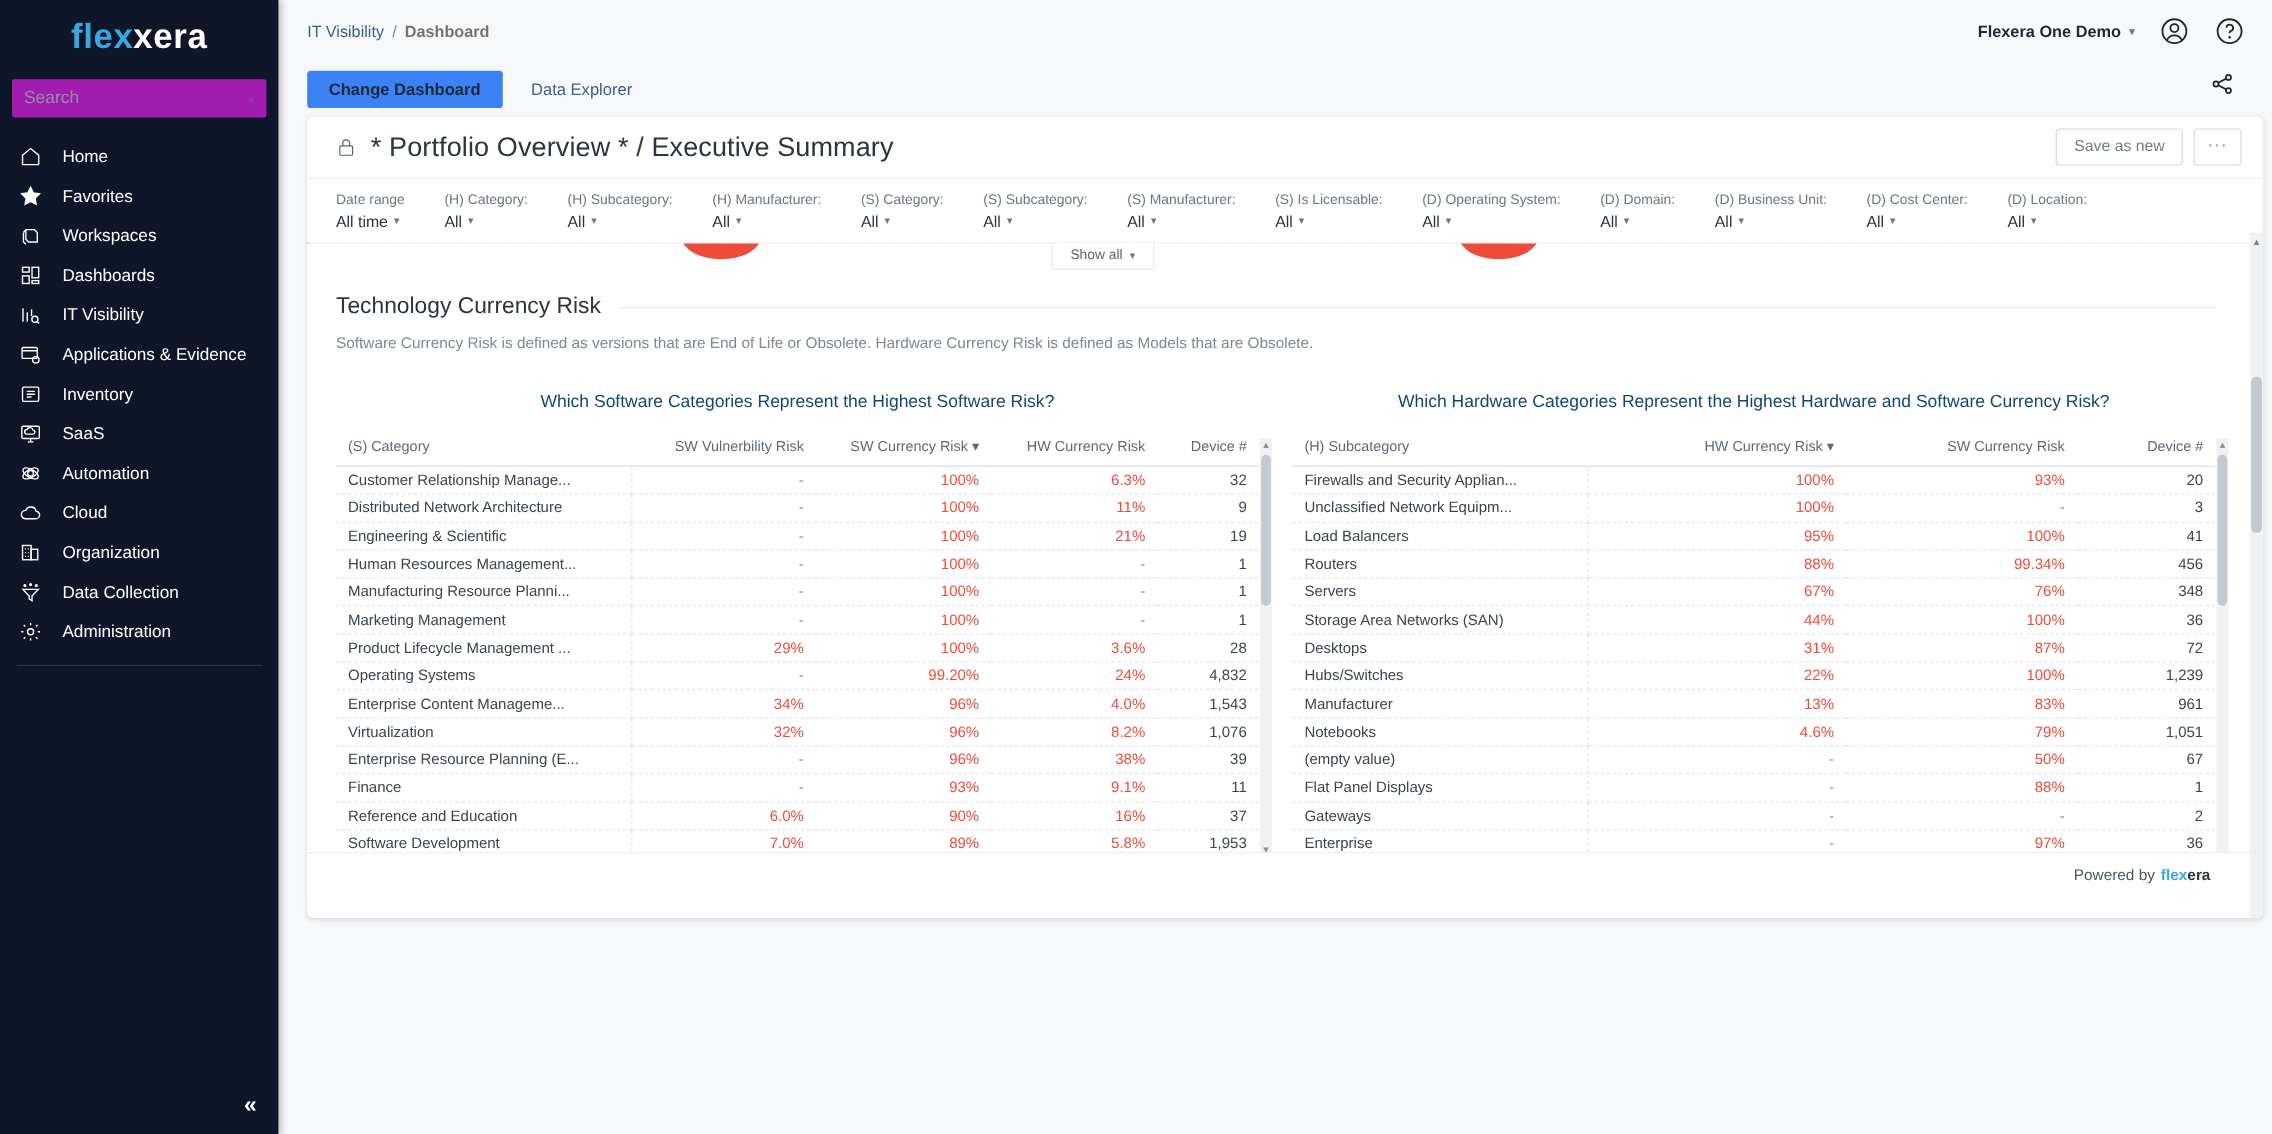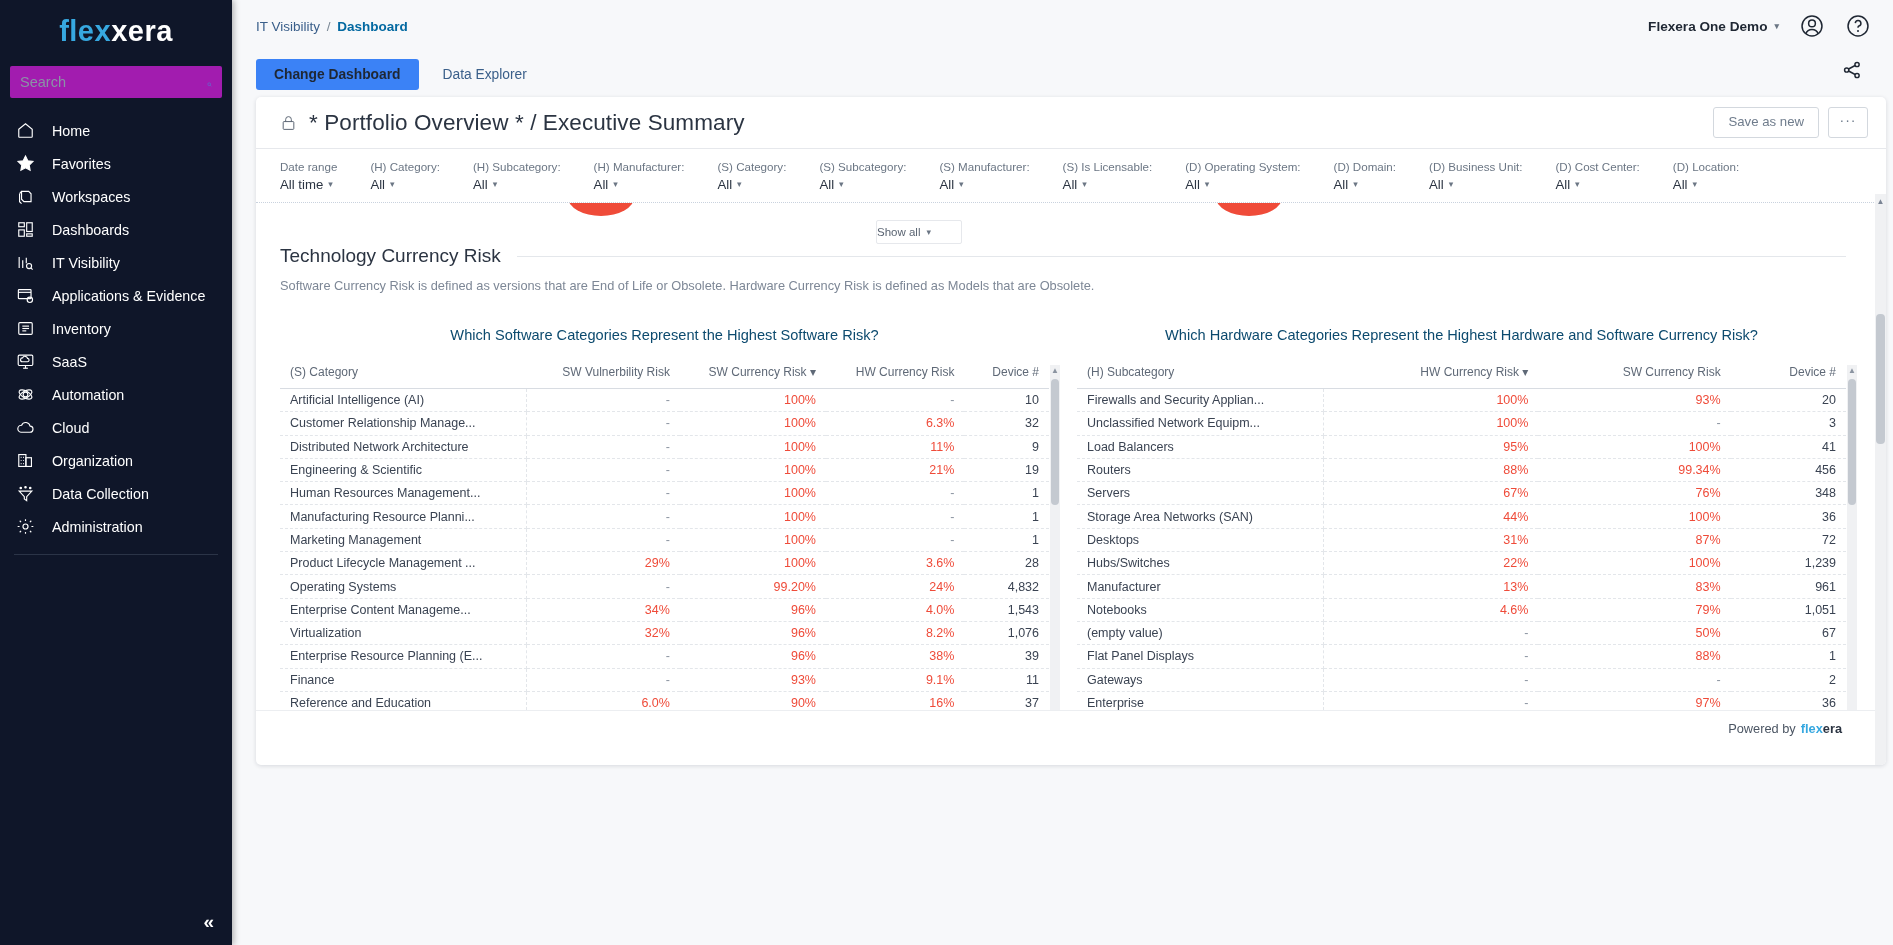--- a/index.html
+++ b/index.html
@@ -75,21 +75,21 @@
     overflow: hidden;
   }
   .topbar {
     height: 52px; display: flex; align-items: center;
     padding: 0 22px 0 24px;
     background: #f7f8fa;
   }
   .crumb { font-size: 13.5px; color: #3a4a5c; }
   .crumb .c-link { color: #3a5f8a; }
   .crumb .c-sep { color: #7a8794; margin: 0 3px; }
-  .crumb .c-cur { color: #0369a1; font-weight: bold; }
+  .crumb .c-cur { color: #737373; font-weight: bold; }
   .topbar-right { margin-left: auto; display: flex; align-items: center; gap: 20px; }
   .tenant { display: flex; align-items: center; gap: 7px; font-size: 13.6px; color: #1f2733; font-weight: bold; cursor: pointer; }
   .icon-btn { width: 26px; height: 26px; cursor: pointer; color: #1f2733; }
   .icon-btn svg { width: 26px; height: 26px; stroke: #1f2733; fill: none; stroke-width: 1.4; }
 
   .tabbar {
     height: 44px; display: flex; align-items: center;
     padding-left: 24px; gap: 6px;
     position: relative;
   }
@@ -163,23 +163,23 @@
     background: #ef4b39;
     border-radius: 0 0 60px 60px / 0 0 34px 34px;
   }
   .donut-l { left: 312px; }
   .donut-r { left: 960px; }
   .showall {
     position: absolute; top: -2px; left: 620px;
     width: 86px; height: 24px;
     border: 1px solid #e6e8ec;
     background: #fff;
-    display: flex; align-items: center; 
+    display: flex; align-items: center; justify-content: center;
     gap: 6px; font-size: 11.5px; color: #5a6472;
-    cursor: pointer; border-radius: 2px; margin-top: 19px;
+    cursor: pointer; border-radius: 2px;
   }
 
   .section {
     position: absolute; top: 42px; left: 24px; right: 40px;
   }
   .sec-head { display: flex; align-items: center; gap: 16px; }
   .sec-title { font-size: 19px; color: #2b3442; white-space: nowrap; }
   .sec-rule { flex: 1; height: 1px; background: #e4e7eb; }
   .sec-sub { font-size: 12.8px; color: #7d8796; margin-top: 11px; }
 
@@ -605,27 +605,20 @@
                   <tr>
                     <th class="c0" style="width:32%">(S) Category</th>
                     <th style="width:20%">SW Vulnerbility Risk</th>
                     <th style="width:19%"><span>SW Currency Risk</span> <span>▾</span></th>
                     <th style="width:18%">HW Currency Risk</th>
                     <th style="width:11%">Device #</th>
                   </tr>
                 </thead>
                 <tbody>
                   <tr>
-                      <td class="c0">Artificial Intelligence (AI)</td>
-                      <td class="dash-v">-</td>
-                      <td class="risk">100%</td>
-                      <td class="dash-v">-</td>
-                      <td>10</td>
-                    </tr>
-                  <tr>
                       <td class="c0">Customer Relationship Manage...</td>
                       <td class="dash-v">-</td>
                       <td class="risk">100%</td>
                       <td class="risk">6.3%</td>
                       <td>32</td>
                     </tr>
                   <tr>
                       <td class="c0">Distributed Network Architecture</td>
                       <td class="dash-v">-</td>
                       <td class="risk">100%</td>

